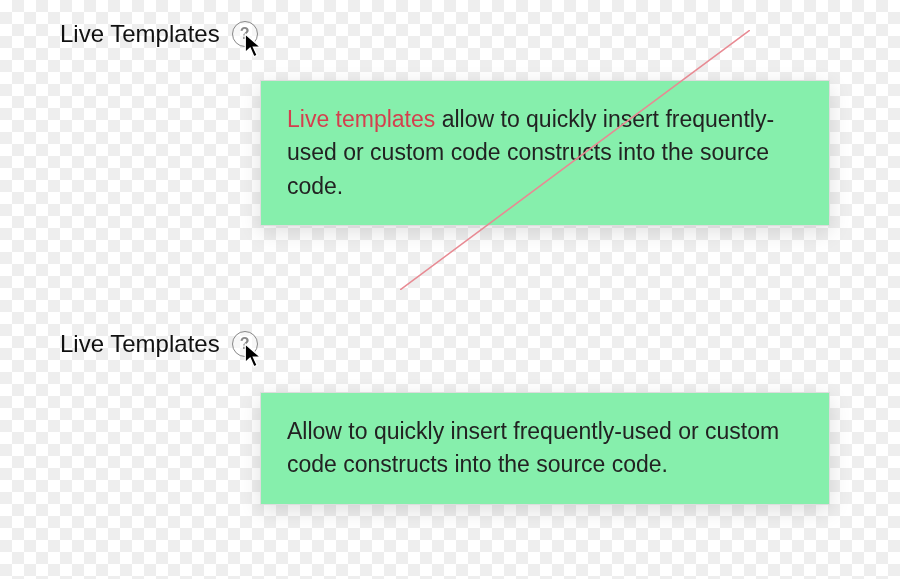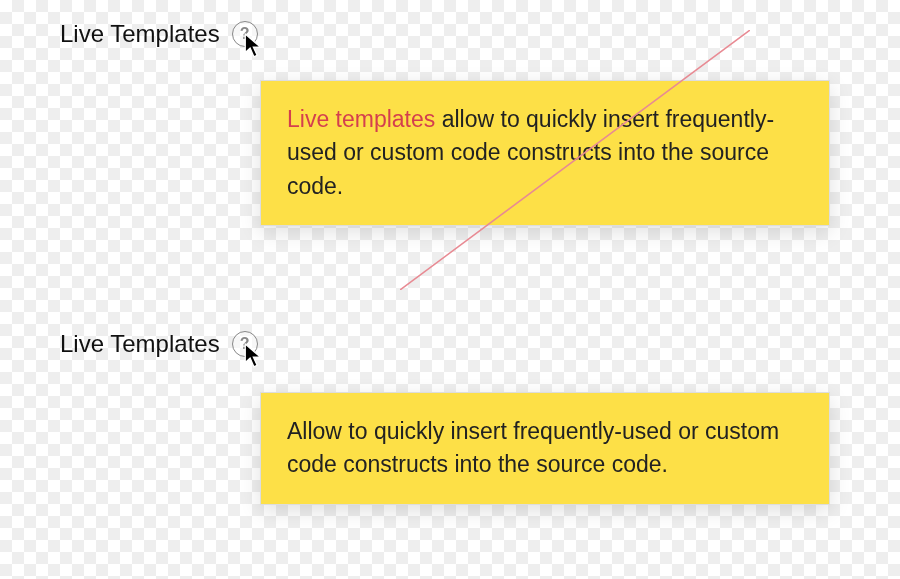--- a/index.html
+++ b/index.html
@@ -54,21 +54,21 @@
   }
   .cursor {
     position: absolute;
     left: 12px;
     top: 12px;
     width: 22px;
     height: 26px;
   }
   .tooltip {
     position: absolute;
-    background: #fde047;
+    background: #86efac;
     border: 1px solid #ddd;
     box-shadow: 0 6px 20px rgba(0,0,0,0.12);
     padding: 22px 26px;
     font-size: 23px;
     line-height: 1.45;
     color: #222;
   }
   .tooltip1 {
     left: 260px;
     top: 80px;

